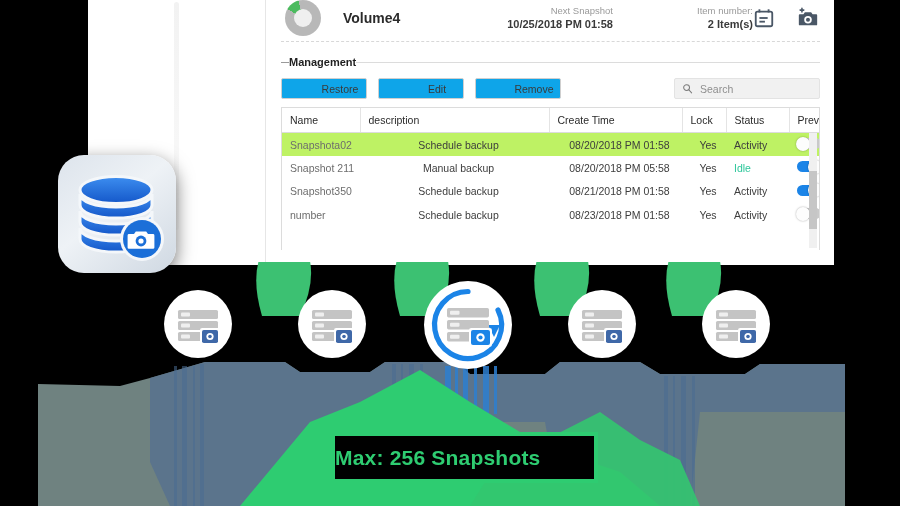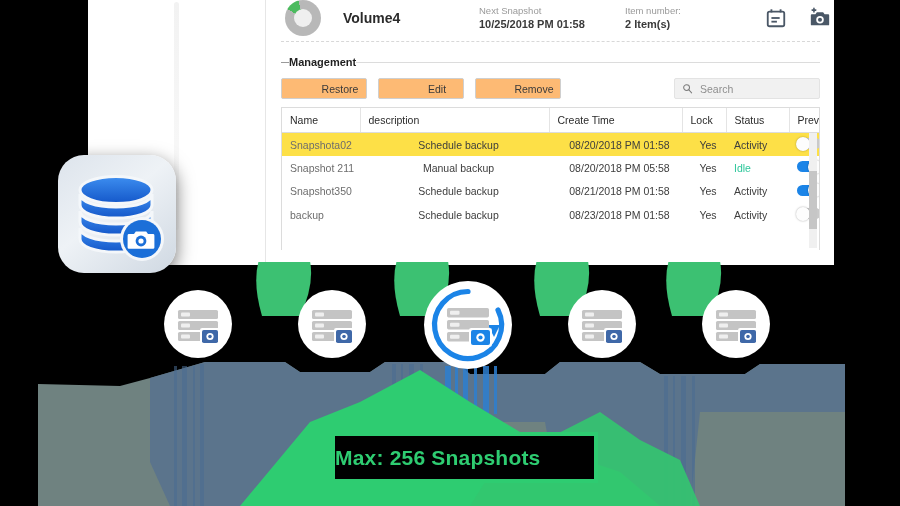--- a/index.html
+++ b/index.html
@@ -43,40 +43,40 @@
     position: relative; flex: 0 0 auto; margin-left: 4px;
   }
   .donut::after {
     content:""; position:absolute; left:9px; top:9px; width:18px; height:18px;
     border-radius:50%; background:#efefef;
   }
   .vol-name {
     font-size: 14px; font-weight: 700; color: #2b2b2b; margin-left: 22px;
     min-width: 130px;
   }
-  .meta-block { margin-left: 6px; min-width: 140px; }
+  .meta-block { min-width: 140px; text-align: right; }
   .meta-label { font-size: 9.5px; color: #9a9a9a; line-height: 13px; }
   .meta-value { font-size: 11px; color: #3a3a3a; line-height: 15px; font-weight: 600; }
   .vol-actions { margin-left: auto; display: flex; gap: 22px; padding-right: 22px; }
   .act-ico { width: 22px; height: 22px; color: #4a5766; }
 
   
   .mgmt {
     position: relative; margin-top: 14px;
   }
   .mgmt-legend {
     display: flex; align-items: center; gap: 0;
     font-size: 11px; font-weight: 700; color: #1f1f1f;
   }
   .legend-dash { width: 8px; height: 1px; background: #9a9a9a; }
   .legend-line { flex: 1; height: 1px; background: #dcdcdc; }
 
   .toolbar { display: flex; align-items: center; margin-top: 10px; }
   .tb-btn {
-    width: 86px; height: 21px; background: #fdba74;
+    width: 86px; height: 21px; background: #0ea5e9;
     border: 1px solid #cfcfcf; border-radius: 2px;
     font-size: 10.5px; color: #3a3a3a; font-family: inherit;
     margin-right: 11px; cursor: pointer; padding-left: 32px;
   }
   .search-box {
     margin-left: auto; width: 146px; height: 21px;
     background: #f1f1f1; border: 1px solid #e3e3e3; border-radius: 2px;
     display: flex; align-items: center; padding: 0 7px; gap: 7px;
   }
   .search-ico { width: 11px; height: 11px; color: #7b7b7b; flex: 0 0 auto; }
@@ -91,21 +91,21 @@
   thead th {
     font-size: 10.5px; font-weight: 400; color: #2b2b2b; text-align: left;
     padding: 6px 0 6px 8px; border-bottom: 1px solid #dcdcdc;
     border-right: 1px solid #e4e4e4; background: #fff; height: 24px;
   }
   thead th:last-child { border-right: none; }
   tbody td {
     font-size: 10.5px; color: #6d6d6d; padding: 0 0 0 8px; height: 23.5px;
     vertical-align: middle; white-space: nowrap;
   }
-  tbody tr.sel td { background: #fde047; }
+  tbody tr.sel td { background: #bef264; }
   td.c-desc, td.c-time, td.c-lock { color: #3d3d3d; text-align: center; }
   td.c-status { color: #3d3d3d; margin-top: 35px; }
   td.c-status.idle { color: #2ec79b; }
 
   .tog { width: 24px; height: 11px; border-radius: 6px; position: relative; display: inline-block; }
   .tog.off { background: #c9c9c9; }
   .tog.on  { background: #1b84e7; }
   .tog .knob {
     position: absolute; top: -1.5px; width: 14px; height: 14px; border-radius: 50%;
     background: #fdfdfd; box-shadow: 0 0 2px rgba(0,0,0,.35);
@@ -246,21 +246,21 @@
                 </tr>
                 <tr>
                   <td class="c-name">Snapshot350</td>
                   <td class="c-desc">Schedule backup</td>
                   <td class="c-time">08/21/2018 PM 01:58</td>
                   <td class="c-lock">Yes</td>
                   <td class="c-status">Activity</td>
                   <td><span class="tog on"><span class="knob"></span></span></td>
                 </tr>
                 <tr>
-                  <td class="c-name">backup</td>
+                  <td class="c-name">number</td>
                   <td class="c-desc">Schedule backup</td>
                   <td class="c-time">08/23/2018 PM 01:58</td>
                   <td class="c-lock">Yes</td>
                   <td class="c-status">Activity</td>
                   <td><span class="tog off"><span class="knob"></span></span></td>
                 </tr>
               </tbody>
           </table>
           <div class="tbl-scroll">
             <div class="tbl-thumb"></div>

